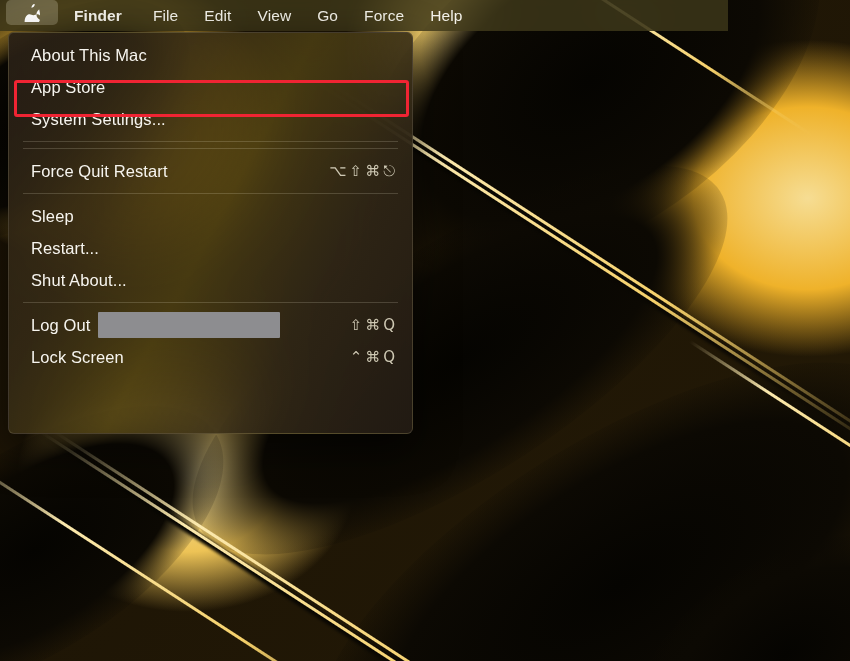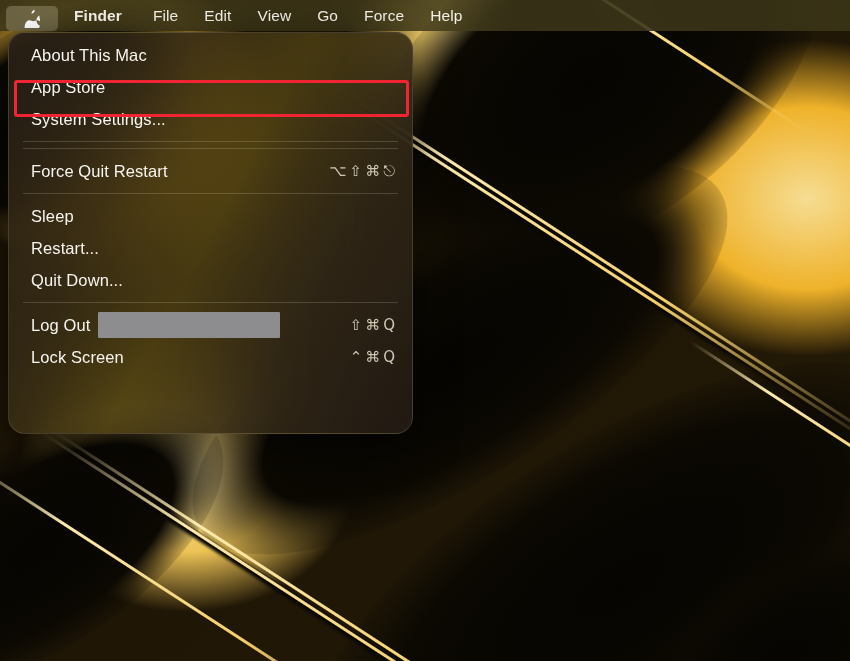--- a/index.html
+++ b/index.html
@@ -61,25 +61,25 @@
   .s2 { width:700px; left:312px;  top:70px;  transform:rotate(33deg); }
   .s3 { width:780px; left:40px;   top:430px; transform:rotate(33deg); }
   .s4 { width:780px; left:54px;   top:430px; transform:rotate(33deg); }
   .s5 { width:560px; left:-40px;  top:455px; transform:rotate(33deg); }
   .s6 { width:420px; left:690px;  top:340px; transform:rotate(33deg); }
   .s7 { width:300px; left:560px;  top:-30px; transform:rotate(33deg); }
 
   
   #menubar {
     position:absolute; left:0; top:0;
-    width:850px; height:31px;
+    width:728px; height:31px;
     background:rgba(62,56,26,0.82);
     backdrop-filter:blur(24px);
     -webkit-backdrop-filter:blur(24px);
-    display:flex; align-items:flex-end;
+    display:flex; align-items:flex-start;
     z-index:40;
   }
   #apple-btn {
     width:52px; height:25px;
     margin-left:6px;
     border-radius:5px;
     background:rgba(255,250,225,0.22);
     display:flex; align-items:center; justify-content:center;
     cursor:default;
   }
@@ -93,21 +93,21 @@
     white-space:nowrap;
     cursor:default;
   }
   .mb-item.bold { font-weight:700; padding-left:16px; padding-right:18px; }
 
   
   #apple-menu {
     position:absolute;
     left:8px; top:32px;
     width:405px; height:402px;
-    border-radius:17px;
+    border-radius:6px;
     background:
       linear-gradient(118deg,
         rgba(40,31,22,0.90) 0%,
         rgba(52,42,22,0.88) 30%,
         rgba(74,62,20,0.84) 50%,
         rgba(48,39,23,0.90) 72%,
         rgba(36,28,20,0.92) 100%);
     backdrop-filter:blur(42px) saturate(150%);
     -webkit-backdrop-filter:blur(42px) saturate(150%);
     border:1px solid rgba(255,245,215,0.13);
@@ -235,21 +235,21 @@
 
     <div class="menu-row">
       <span class="menu-label">Sleep</span>
     </div>
 
     <div class="menu-row">
       <span class="menu-label">Restart...</span>
     </div>
 
     <div class="menu-row">
-      <span class="menu-label">Quit Down...</span>
+      <span class="menu-label">Shut About...</span>
     </div>
 
     <div class="sep"></div>
 
     <div class="menu-row">
       <span class="menu-label">Log Out</span>
       <span class="redaction"></span>
       <span class="menu-shortcut">⇧⌘Q</span>
     </div>
 

